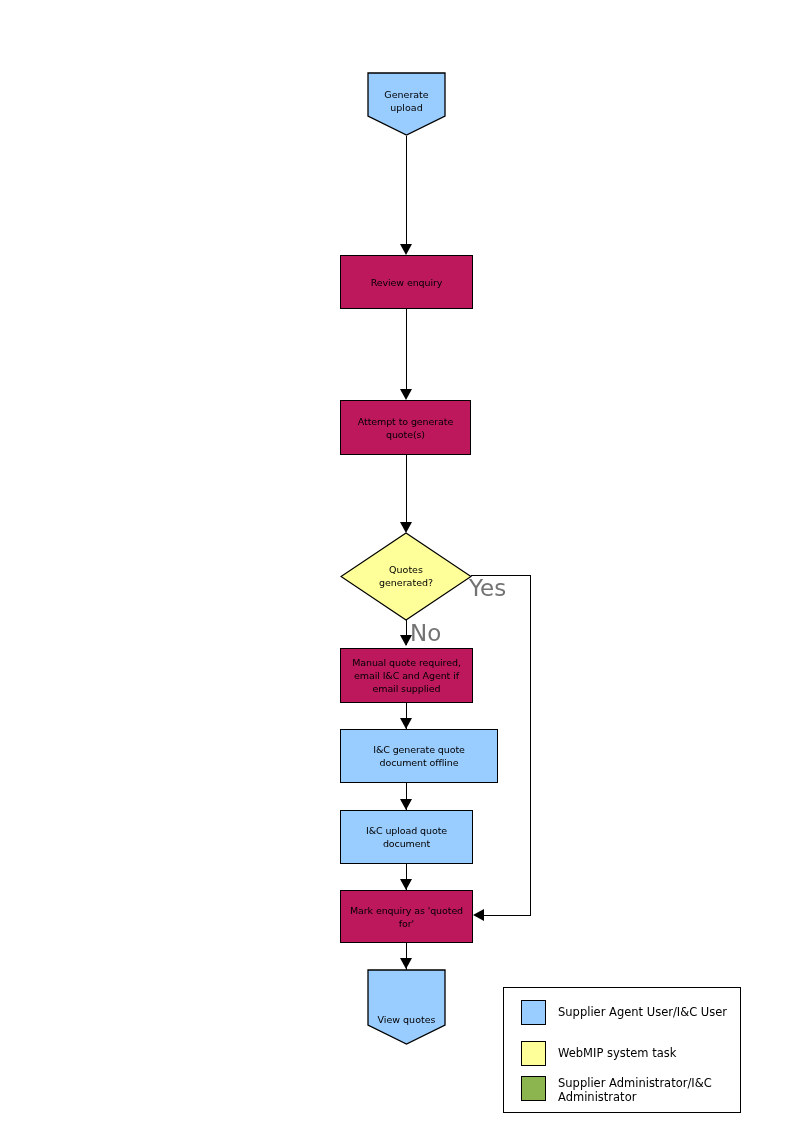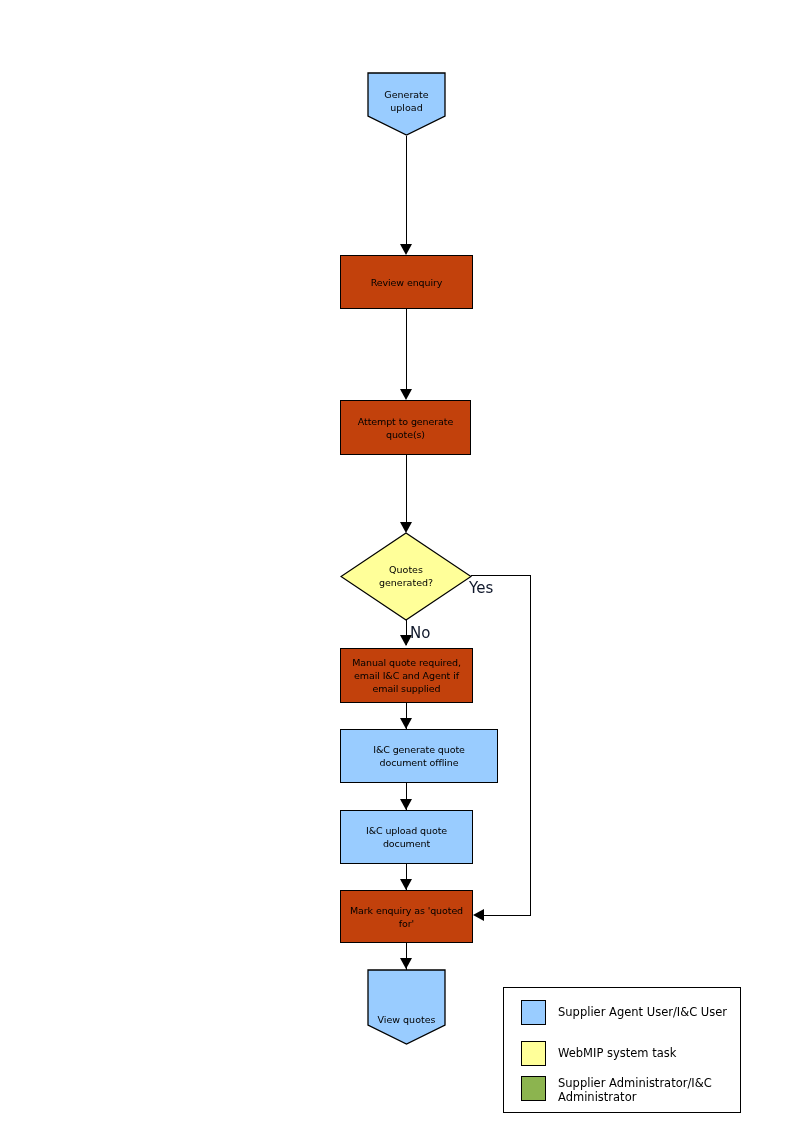--- a/index.html
+++ b/index.html
@@ -24,21 +24,21 @@
     text-align: center;
     color: #000000;
     font-size: 9.5px;
     line-height: 13px;
     letter-spacing: -0.1px;
   }
   .rect {
     border: 1.3px solid #000000;
   }
   .rect.blue  { background: #99ccff; }
-  .rect.yellow{ background: #c2410c; }
+  .rect.yellow{ background: #be185d; }
 
   
   .penta { position: absolute; }
   .penta svg { display: block; }
   .penta .plabel {
     position: absolute;
     left: 0; right: 0;
     text-align: center;
     font-size: 9.5px;
     line-height: 13px;
@@ -77,23 +77,23 @@
   .arrow-left {
     position: absolute;
     width: 0; height: 0;
     border-top: 6.5px solid transparent;
     border-bottom: 6.5px solid transparent;
     border-right: 11px solid #000000;
   }
 
   .edge-label {
     position: absolute;
-    font-size: 15px;
+    font-size: 23px;
     line-height: 23px;
-    color: #0f172a;
+    color: #737373;
     font-family: "DejaVu Sans", sans-serif;
   }
 
   
   #legend {
     position: absolute;
     box-sizing: border-box;
     border: 1.3px solid #000000;
     background: #ffffff;
     margin-top: 35px;

